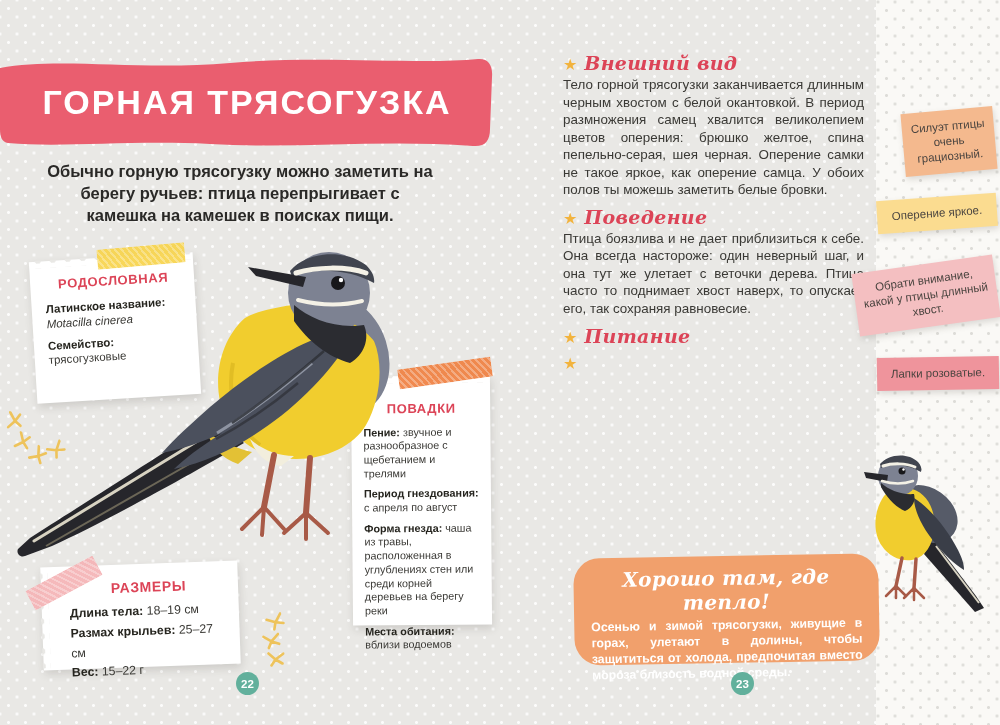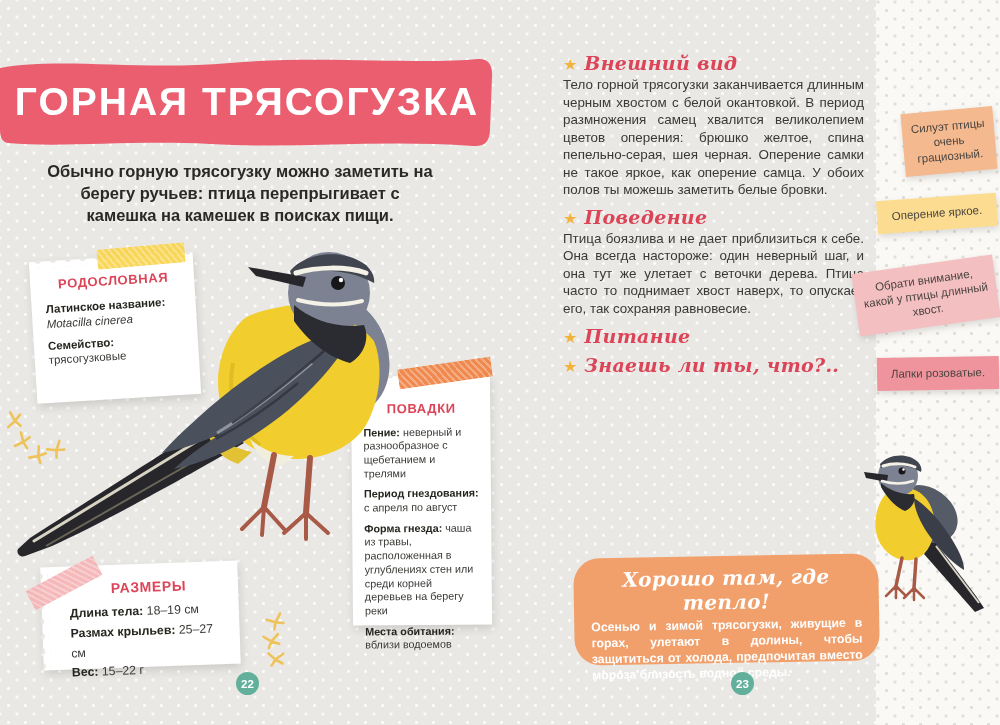--- a/index.html
+++ b/index.html
@@ -21,21 +21,21 @@
       radial-gradient(circle,#dddcd8 1.2px,rgba(0,0,0,0) 1.7px);
     background-size:17px 17px,17px 17px;
     background-position:2px 2px,10.5px 10.5px;
   }
   .abs{position:absolute;}
   
   .banner-wrap{left:0;top:50px;width:494px;height:104px;z-index:3;}
   .banner-title{
     left:0;top:50px;width:494px;height:104px;z-index:4;
     display:flex;align-items:center;justify-content:center;
-    color:#fff;font-weight:bold;font-size:39px;letter-spacing:2px;white-space:nowrap;
+    color:#fff;font-weight:bold;font-size:34px;letter-spacing:2px;white-space:nowrap;
   }
   
   .intro{
     left:46px;top:160px;width:388px;z-index:2;text-align:center;
     font-weight:bold;font-size:16.5px;line-height:1.34;color:#2a2927;
   }
   
   .note-card{
     background:#fff;box-shadow:1px 4px 9px rgba(60,55,50,.16);
     color:#3a3935;z-index:2;box-sizing:border-box;
@@ -134,21 +134,21 @@
     <p class="ci">
       <b>Семейство:</b><br>
       <span>трясогузковые</span>
     </p>
   </div>
   <div class="tape tape-yellow abs" style="left:97px;top:246px;width:88px;height:20px;transform:rotate(-5deg);"></div>
 
   <div class="note-card card-habits abs">
     <div class="holes-top"></div>
     <div class="card-title">ПОВАДКИ</div>
-    <p class="ci"><b>Пение:</b> <span>неверный и разнообразное с щебетанием и трелями</span></p>
+    <p class="ci"><b>Пение:</b> <span>звучное и разнообразное с щебетанием и трелями</span></p>
     <p class="ci"><b>Период гнездования:</b> <span>с апреля по август</span></p>
     <p class="ci"><b>Форма гнезда:</b> <span>чаша из травы, расположенная в углублениях стен или среди корней деревьев на берегу реки</span></p>
     <p class="ci"><b>Места обитания:</b> <span>вблизи водоемов</span></p>
   </div>
   <div class="tape tape-orange abs" style="left:398px;top:363px;width:94px;height:20px;transform:rotate(-8deg);"></div>
 
   <div class="note-card card-sizes abs">
     <div class="holes-left"></div>
     <div class="card-title">РАЗМЕРЫ</div>
     <p class="ci"><b>Длина тела:</b> <span>18–19 см</span></p>
@@ -233,21 +233,20 @@
     </div>
     <div class="sec">
       <div class="sec-head">
           <span class="star">★</span>
           <span class="sec-title">Питание</span>
         </div>
     </div>
     <div class="sec">
       <div class="sec-head">
           <span class="star">★</span>
-          <span class="sec-title">Знаешь ли ты, что?..</span>
         </div>
     </div>
   </div>
 
   <div class="sticker stick-1 abs">Силуэт птицы очень грациозный.</div>
   <div class="sticker stick-2 abs">Оперение яркое.</div>
   <div class="sticker stick-3 abs">Обрати внимание, какой у птицы длинный хвост.</div>
   <div class="sticker stick-4 abs">Лапки розоватые.</div>
 
   <div class="callout abs">

